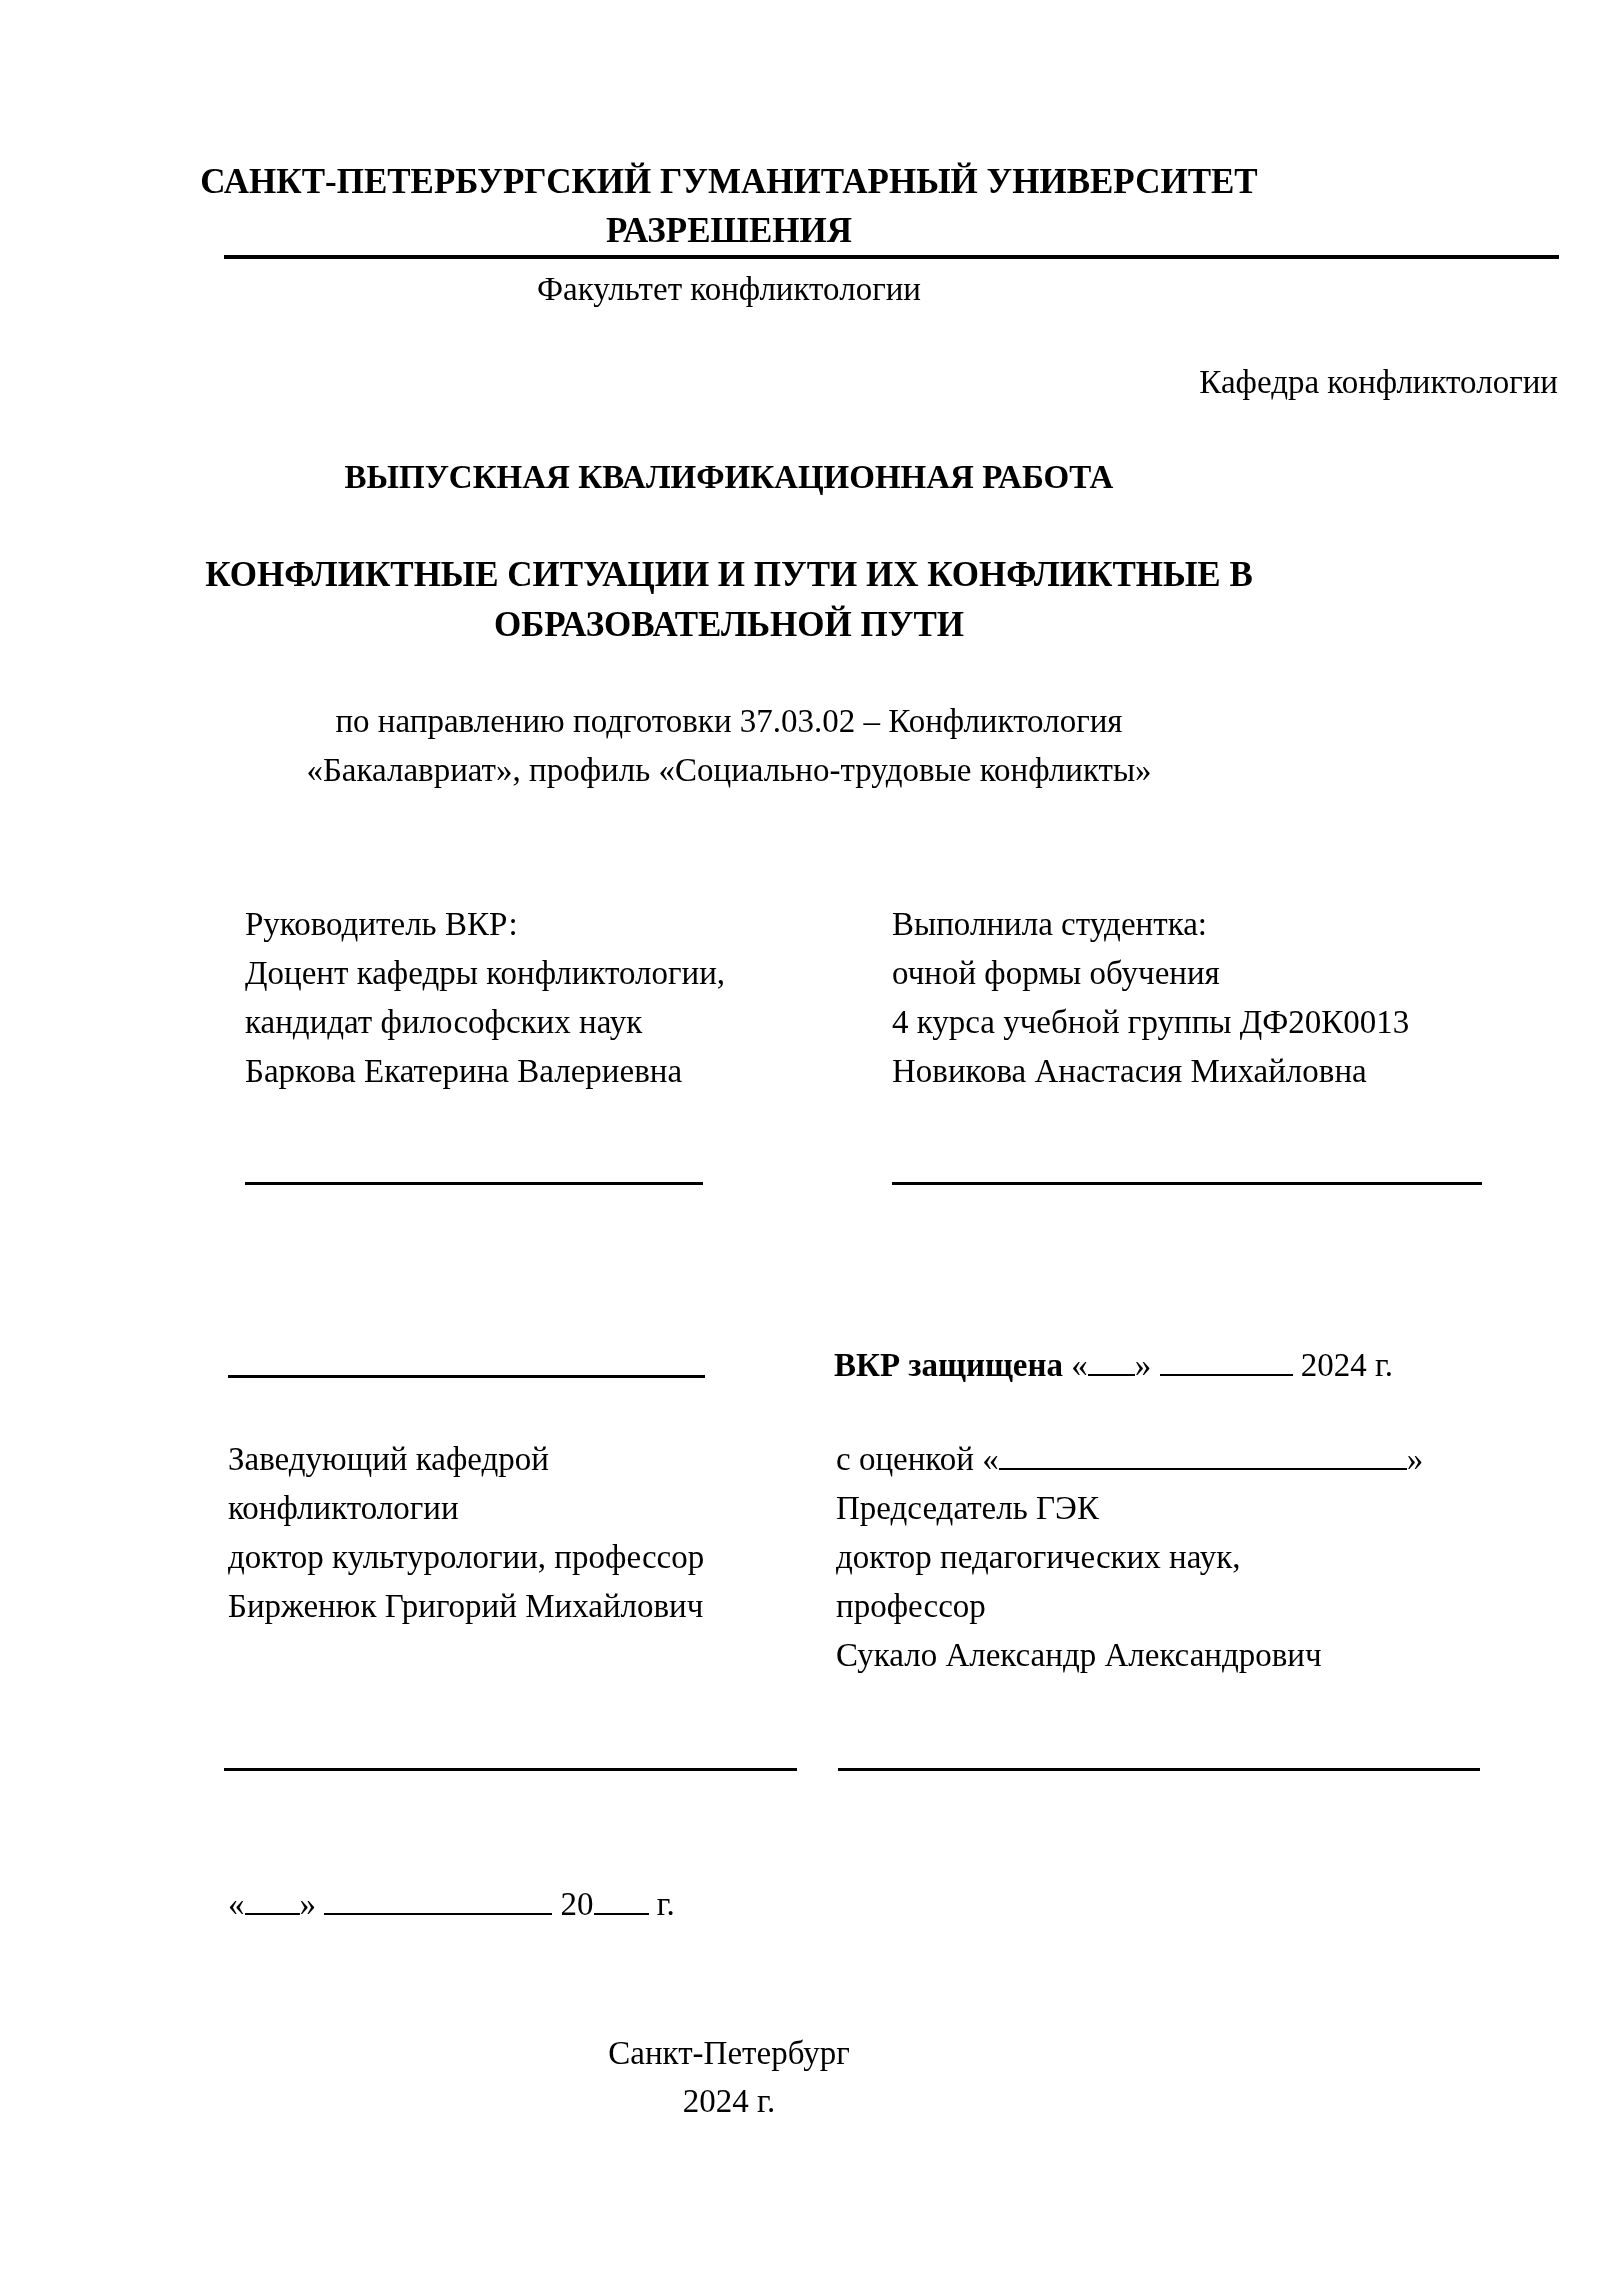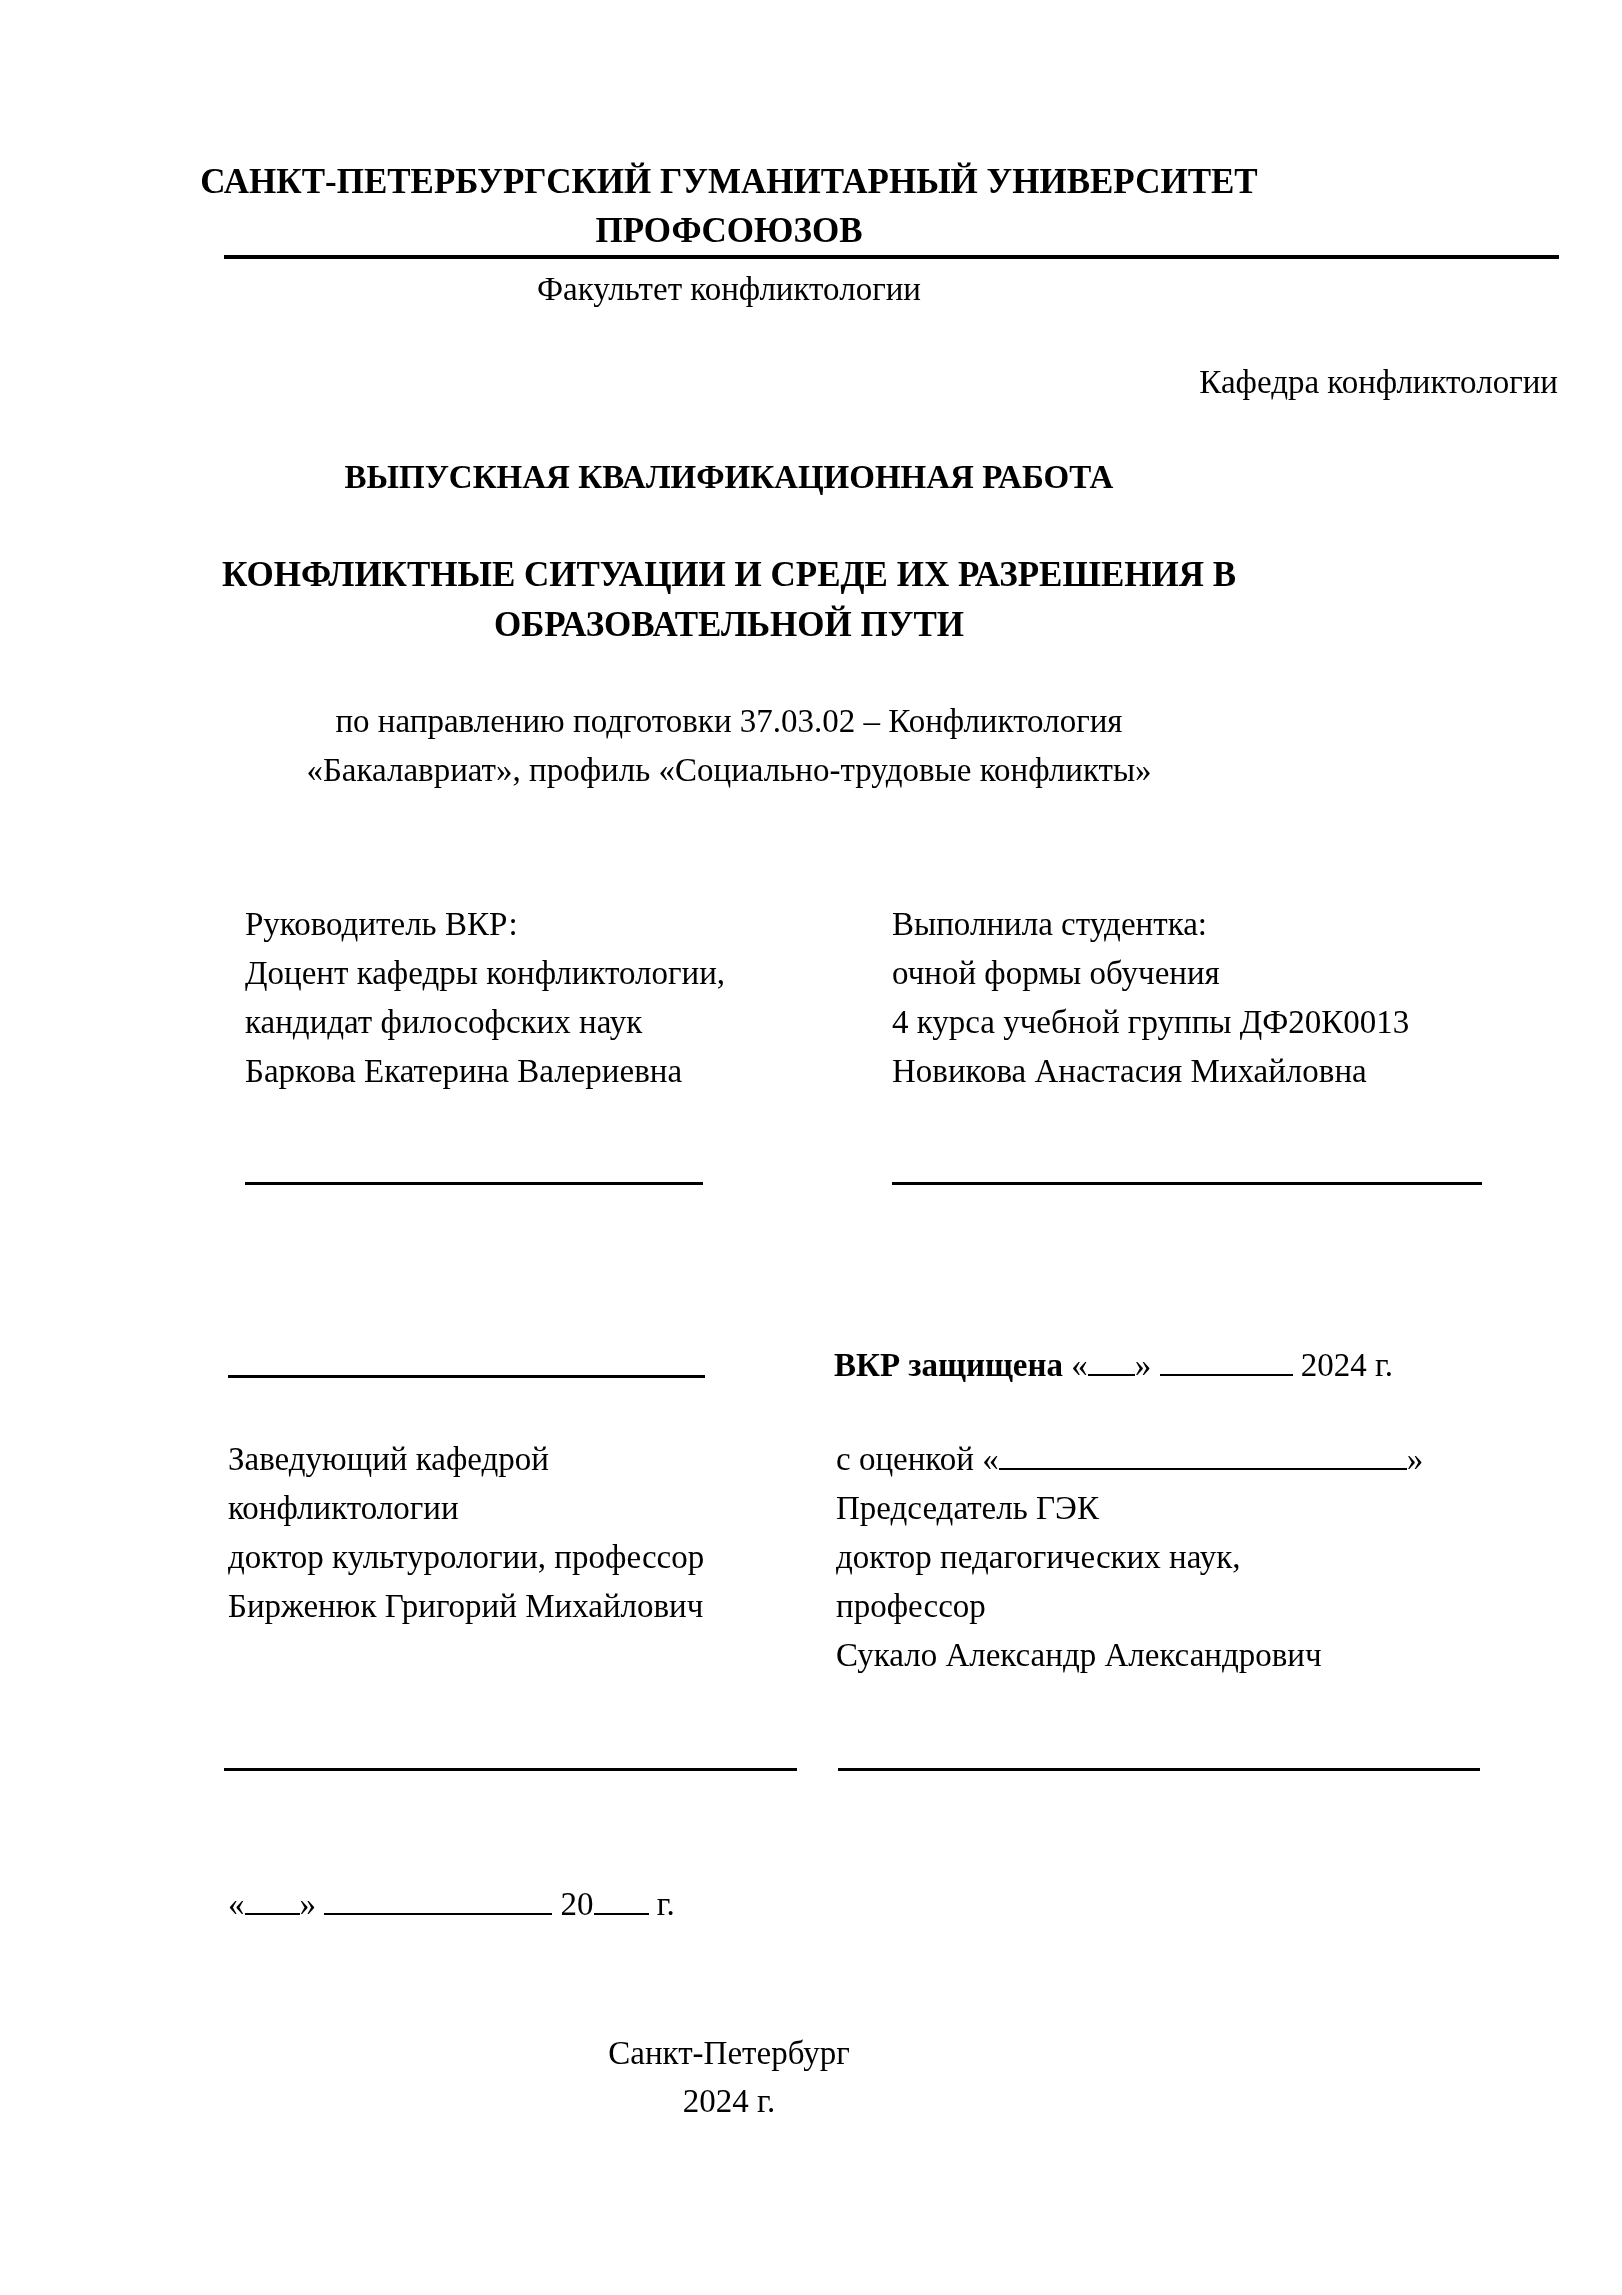--- a/index.html
+++ b/index.html
@@ -12,27 +12,27 @@
   .t42 { font-size: 33px; line-height: 49px; }
   .rule { position: absolute; background: #000; }
   .sig { position: absolute; height: 3.1px; background: #000; }
   .uline { display: inline-block; border-bottom: 2.4px solid #000; height: 27px; vertical-align: baseline; }
   .block .line { display: block; }
 </style>
 </head>
 <body>
 
 <div class="abs center bold t44" style="top:157px;">САНКТ-ПЕТЕРБУРГСКИЙ ГУМАНИТАРНЫЙ УНИВЕРСИТЕТ</div>
-<div class="abs center bold t44" style="top:206px;">ПРОФСОЮЗОВ</div>
+<div class="abs center bold t44" style="top:206px;">РАЗРЕШЕНИЯ</div>
 <div class="rule" style="left:224px; top:255px; width:1335px; height:3.9px;"></div>
 <div class="abs center t42" style="top:265px;">Факультет конфликтологии</div>
 <div class="abs t42" style="top:314px; right:65px;margin-top:44px;">Кафедра конфликтологии</div>
 
 <div class="abs center bold t42" style="top:453px;">ВЫПУСКНАЯ КВАЛИФИКАЦИОННАЯ РАБОТА</div>
-<div class="abs center bold t44" style="top:550px;">КОНФЛИКТНЫЕ СИТУАЦИИ И СРЕДЕ ИХ РАЗРЕШЕНИЯ В</div>
+<div class="abs center bold t44" style="top:550px;">КОНФЛИКТНЫЕ СИТУАЦИИ И ПУТИ ИХ КОНФЛИКТНЫЕ В</div>
 <div class="abs center bold t44" style="top:600px;">ОБРАЗОВАТЕЛЬНОЙ ПУТИ</div>
 <div class="abs center t42" style="top:697px;">по направлению подготовки 37.03.02 – Конфликтология</div>
 <div class="abs center t42" style="top:746px;">«Бакалавриат», профиль «Социально-трудовые конфликты»</div>
 
 <div class="abs t42 block" style="left:245px; top:900px;">
   <span class="line">Руководитель ВКР:</span>
   <span class="line">Доцент кафедры конфликтологии,</span>
   <span class="line">кандидат философских наук</span>
   <span class="line">Баркова Екатерина Валериевна</span>
 </div>

